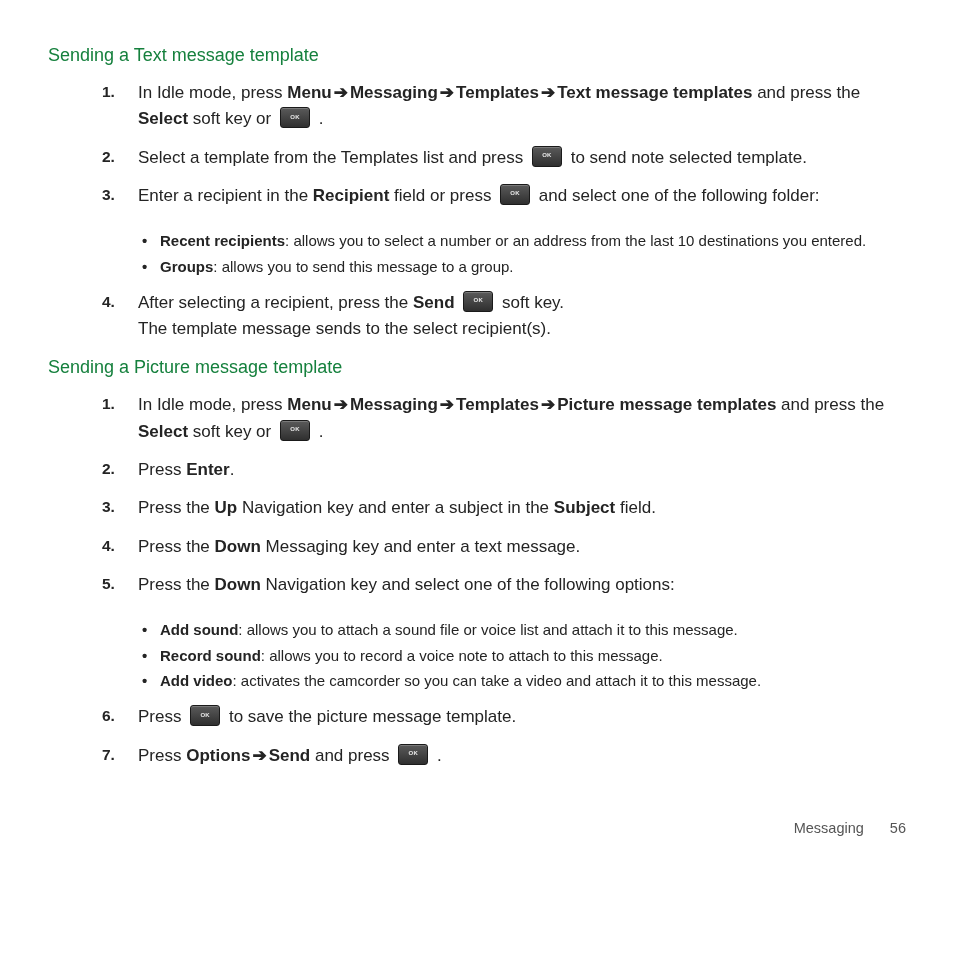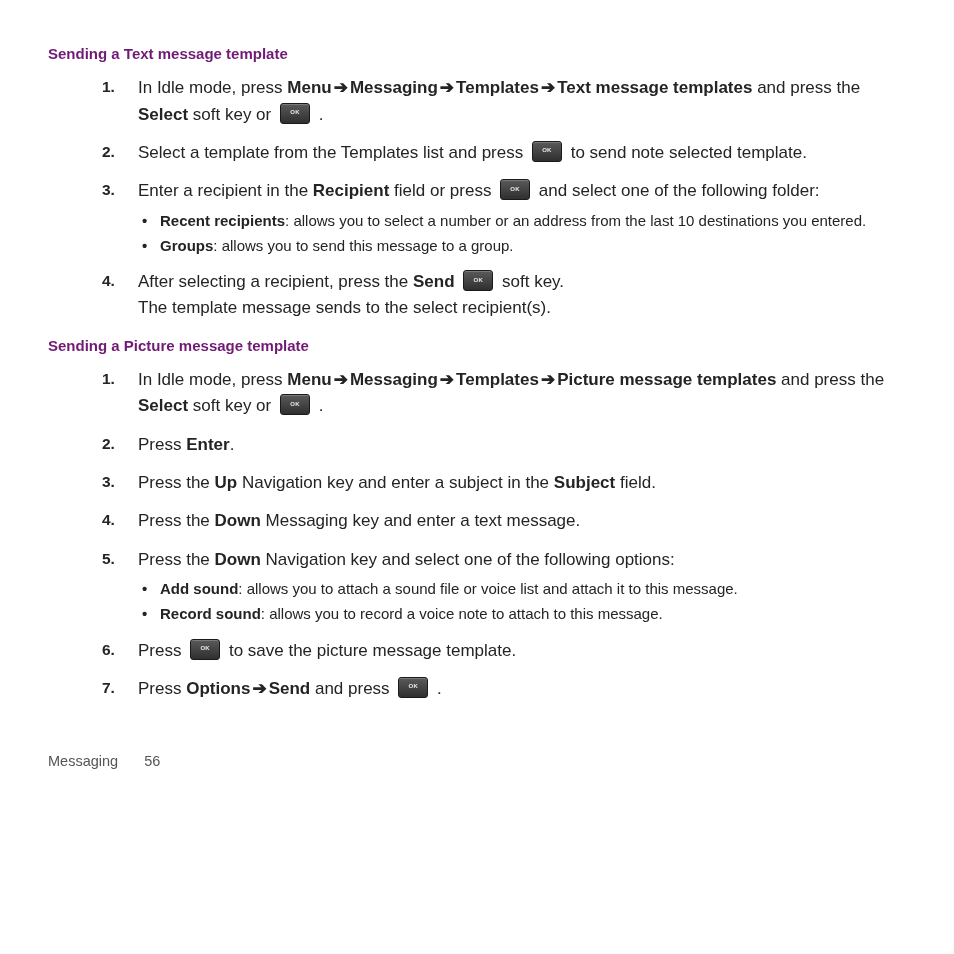--- a/index.html
+++ b/index.html
@@ -8,23 +8,23 @@
     background: #fff;
     margin: 0;
     padding: 38px 48px 30px 48px;
     width: 954px;
     box-sizing: border-box;
     line-height: 1.55;
     font-size: 17px;
     font-stretch: condensed;
   }
   .heading {
-    color: #701a75;
-    font-weight: 700;
-    font-size: 15px;
+    color: #15803d;
+    font-weight: 400;
+    font-size: 18px;
     margin: 4px 0 10px 0;
     font-stretch: semi-condensed;
   }
   ol {
     list-style: none;
     padding: 0;
     margin: 0 0 6px 54px;
   }
   ol > li {
     position: relative;
@@ -35,21 +35,21 @@
     position: absolute;
     left: 0;
     top: 0;
     font-weight: 700;
     font-size: 15.5px;
     font-stretch: semi-condensed;
   }
   .sub {
     list-style: none;
     padding: 0;
-    margin: 4px 0 10px 4px;
+    margin: 20px 0 10px 4px;
   }
   .sub li {
     position: relative;
     padding-left: 18px;
     margin: 2px 0;
     font-size: 15px;
   }
   .sub li::before {
     content: "•";
     position: absolute;
@@ -77,20 +77,21 @@
     left: 50%; top: 50%;
     transform: translate(-50%,-52%);
     color: #e9e9e9;
     font-size: 6px;
     font-weight: 700;
     letter-spacing: 0.3px;
   }
   .footer {
     position: relative;
     margin-top: 48px;
+    text-align: right;
     font-size: 14.5px;
     color: #555;
   }
   .footer .section { margin-right: 22px; }
 </style>
 </head>
 <body>
 
 <div class="heading">Sending a Text message template</div>
 
@@ -136,20 +137,21 @@
   <li>
     <span class="num">4.</span>
     <span>Press the </span><span class="b">Down</span><span> Messaging key and enter a text message.</span>
   </li>
   <li>
     <span class="num">5.</span>
     <span>Press the </span><span class="b">Down</span><span> Navigation key and select one of the following options:</span>
     <ul class="sub">
       <li><span class="b">Add sound</span><span>: allows you to attach a sound file or voice list and attach it to this message.</span></li>
       <li><span class="b">Record sound</span><span>: allows you to record a voice note to attach to this message.</span></li>
+      <li><span class="b">Add video</span><span>: activates the camcorder so you can take a video and attach it to this message.</span></li>
     </ul>
   </li>
   <li>
     <span class="num">6.</span>
     <span>Press </span><span class="okbtn"></span><span> to save the picture message template.</span>
   </li>
   <li>
     <span class="num">7.</span>
     <span>Press </span><span class="b">Options</span><span class="b arrow">➔</span><span class="b">Send</span><span> and press </span><span class="okbtn"></span><span> .</span>
   </li>

